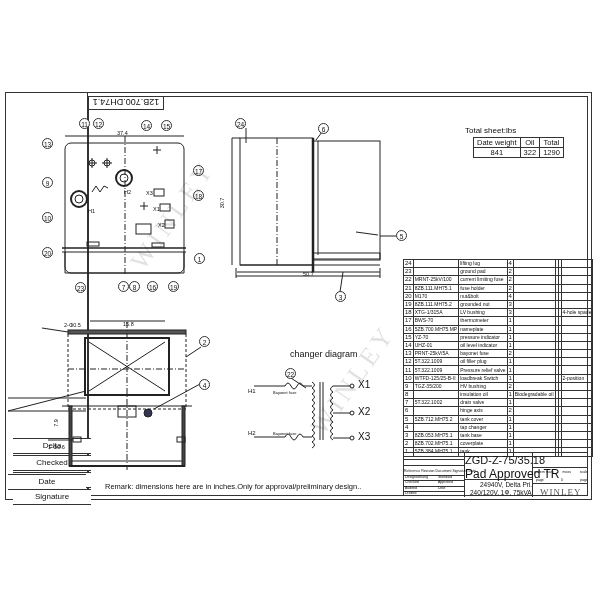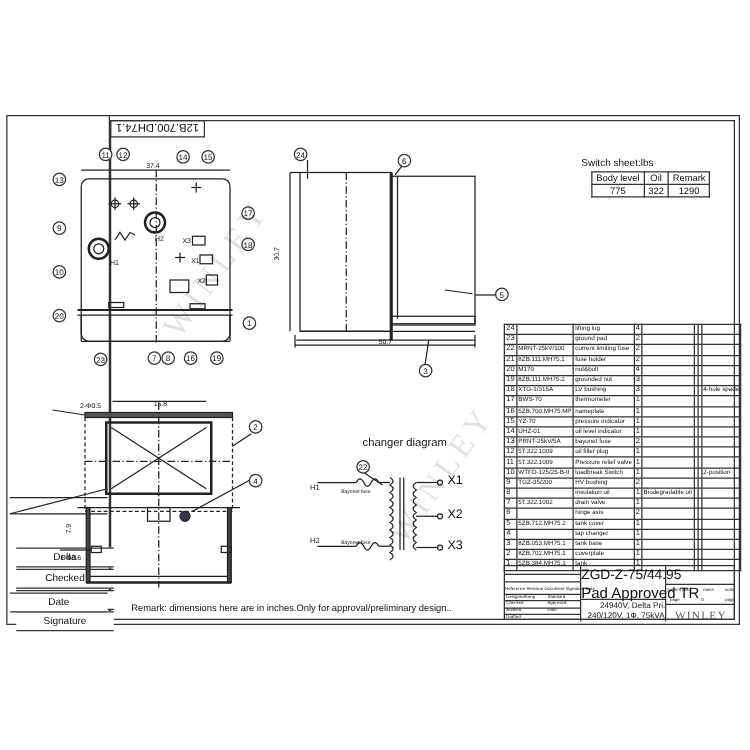--- a/index.html
+++ b/index.html
@@ -194,30 +194,30 @@
 <div class="abs wiring-title">changer diagram</div>
 <div class="dimlabel" style="left:248px;top:388px;font-size:6px;">H1</div>
 <div class="dimlabel" style="left:248px;top:430px;font-size:6px;">H2</div>
 <div class="dimlabel" style="left:273px;top:390px;font-size:4px;">Bayonet fuse</div>
 <div class="dimlabel" style="left:273px;top:431px;font-size:4px;">Bayonet fuse</div>
 <div class="dimlabel" style="left:358px;top:379px;font-size:10px;">X1</div>
 <div class="dimlabel" style="left:358px;top:406px;font-size:10px;">X2</div>
 <div class="dimlabel" style="left:358px;top:431px;font-size:10px;">X3</div>
 <div class="balloon" style="left:285px;top:368px;">22</div>
 
-<div class="abs weight-title">Switch sheet:lbs</div>
+<div class="abs weight-title">Total sheet:lbs</div>
 <table class="wt">
   <tbody>
       <tr>
-    <td>Body level</td>
+    <td>Date weight</td>
     <td>Oil</td>
-    <td>Remark</td>
+    <td>Total</td>
   </tr>
   <tr>
-    <td>775</td>
+    <td>841</td>
     <td>322</td>
     <td>1290</td>
   </tr>
 </tbody>
   </table>
 
 <table class="parts">
   <colgroup>
       <col style="width:8px">
       <col style="width:43px">
@@ -504,21 +504,21 @@
     <span>pattern mark</span>
       <span>mass</span>
       <span>scale</span>
   </div>
   <div style="position:absolute;left:132px;top:25px;font-size:3.5px;width:52px;display:flex;justify-content:space-between;">
     <span>page</span>
       <span>0</span>
       <span>page</span>
   </div>
 </div>
-<div class="abs model">ZGD-Z-75/44.95</div>
+<div class="abs model">ZGD-Z-75/35.18</div>
 <div class="abs pmtr">Pad Approved TR</div>
 <div class="abs spec1">24940V, Delta Pri.</div>
 <div class="abs spec2">240/120V, 1Ф, 75kVA</div>
 <div class="abs brand">WINLEY</div>
 
 <div class="abs remark">Remark:  dimensions here are in inches.Only for approval/preliminary design..</div>
 
 <div class="watermark" style="left:110px;top:200px;">WINLEY</div>
 <div class="watermark" style="left:290px;top:365px;">WINLEY</div>
 

